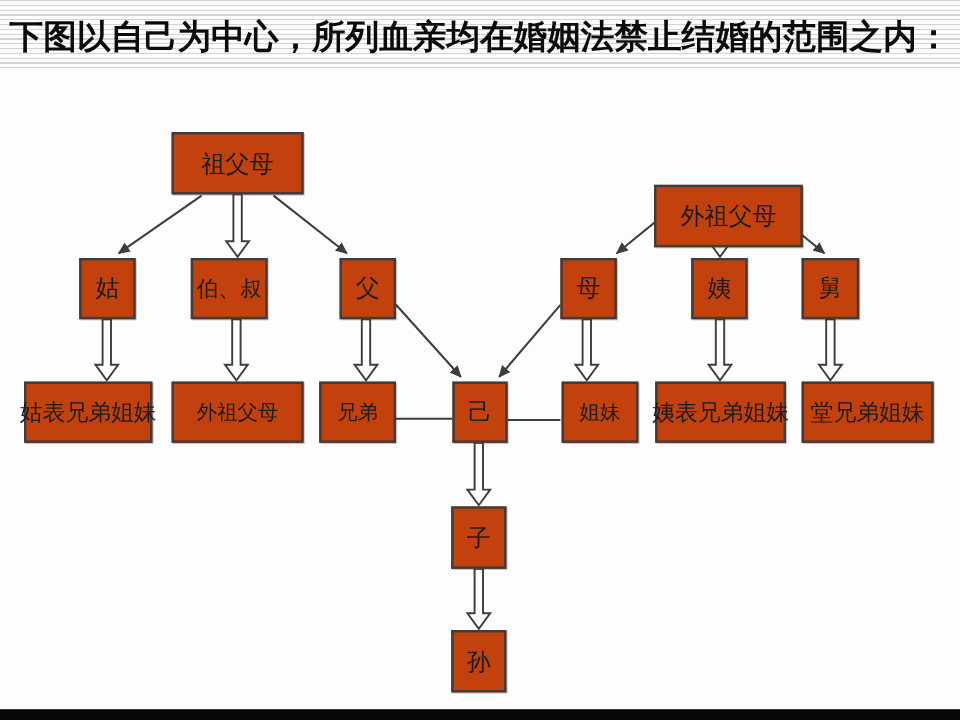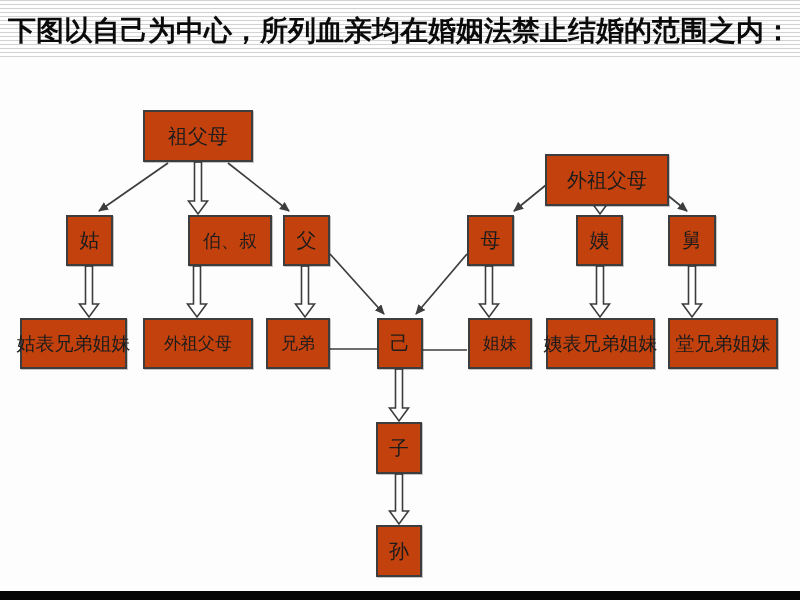--- a/index.html
+++ b/index.html
@@ -68,21 +68,21 @@
       <path d="M688.5,266 V304 H682.5 L692,317 L701.5,304 H695.5 V266 Z"></path>
       <path d="M395.5,369 V408 H389.5 L399,421 L408.5,408 H402.5 V369 Z"></path>
       <path d="M395.5,474 V511 H389.5 L399,524 L408.5,511 H402.5 V474 Z"></path>
     </g>
   </svg>
 
   <div class="node sz20" style="left:143px;top:110px;width:110px;height:52px;">祖父母</div>
   <div class="node sz20" style="left:545px;top:110px;width:124px;height:52px;margin-top:44px;">外祖父母</div>
 
   <div class="node sz20" style="left:66px;top:215px;width:47px;height:51px;">姑</div>
-  <div class="node sz18" style="left:159px;top:215px;width:84px;height:51px;margin-left:29px;">伯、叔</div>
+  <div class="node sz18" style="left:159px;top:215px;width:64px;height:51px;">伯、叔</div>
   <div class="node sz20" style="left:283px;top:215px;width:47px;height:51px;">父</div>
   <div class="node sz20" style="left:467px;top:215px;width:47px;height:51px;">母</div>
   <div class="node sz20" style="left:576px;top:215px;width:47px;height:51px;">姨</div>
   <div class="node sz20" style="left:668px;top:215px;width:48px;height:51px;">舅</div>
 
   <div class="node sz15" style="left:20px;top:318px;width:107px;height:51px;">姑表兄弟姐妹</div>
   <div class="node sz17" style="left:143px;top:318px;width:110px;height:51px;">外祖父母</div>
   <div class="node sz17" style="left:266px;top:318px;width:64px;height:51px;text-align:center;">兄弟</div>
   <div class="node sz20" style="left:377px;top:318px;width:46px;height:51px;">己</div>
   <div class="node sz17" style="left:468px;top:318px;width:64px;height:51px;">姐妹</div>

